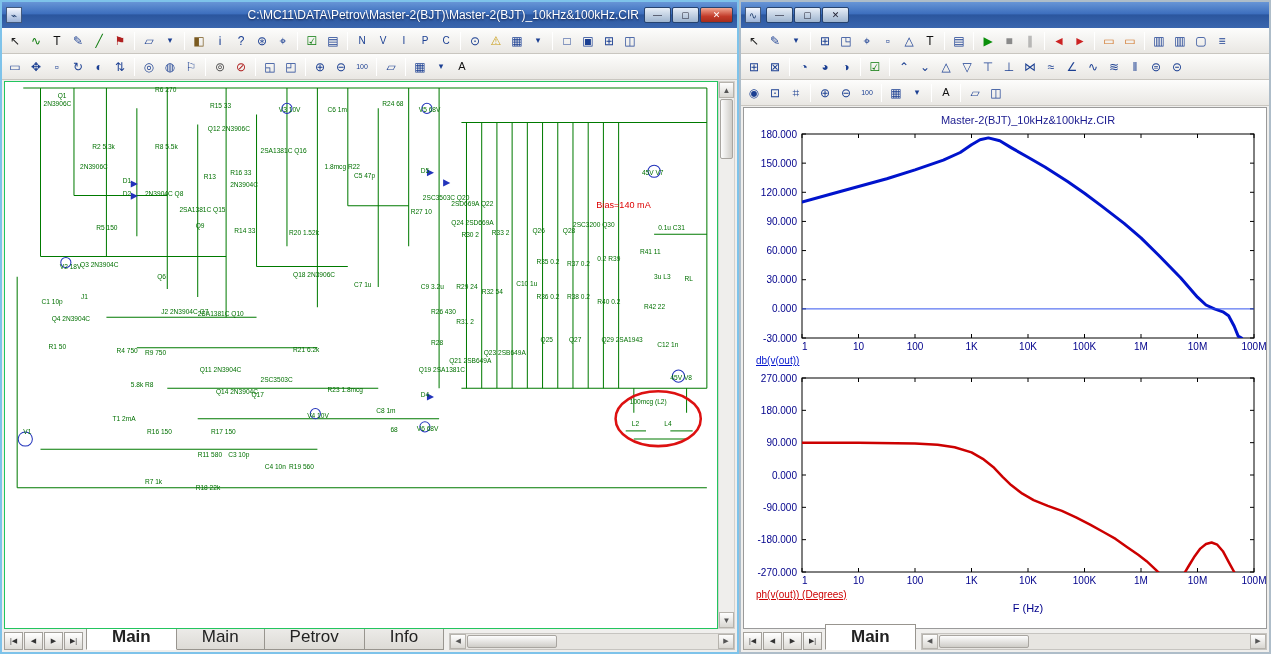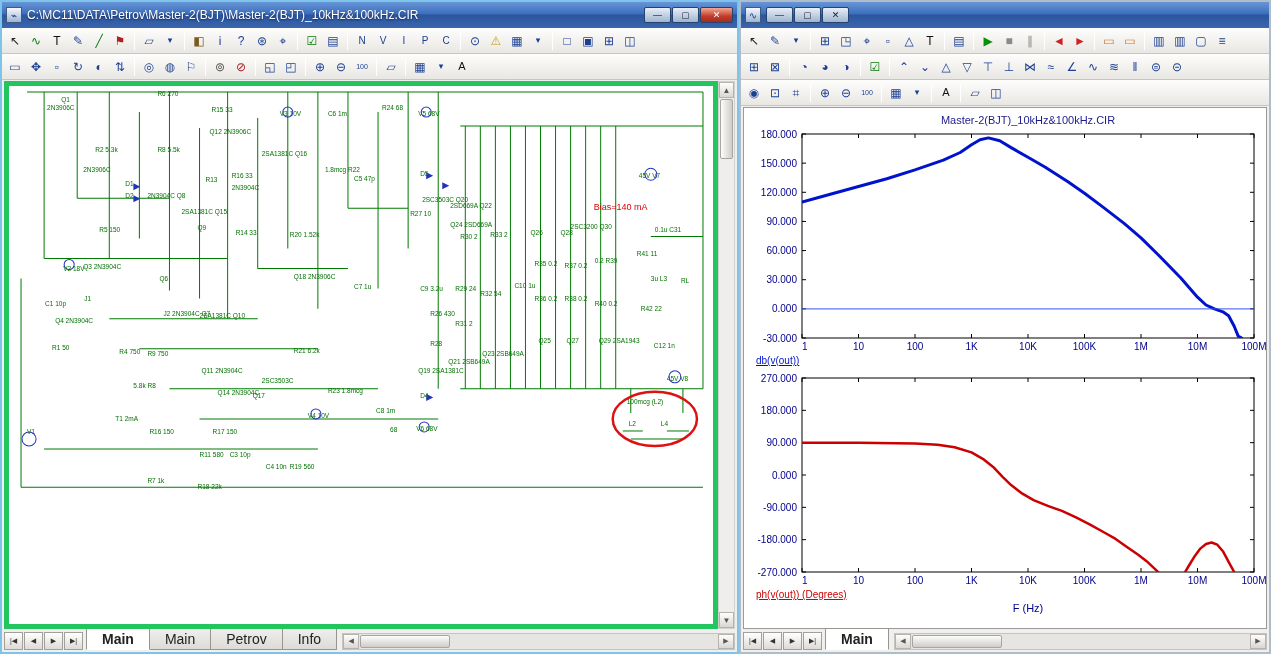--- a/index.html
+++ b/index.html
@@ -4,50 +4,50 @@
 <style>
   * { box-sizing: border-box; }
   body { margin:0; font-family:"Liberation Sans", sans-serif; background:#3a3a3a; }
   .desktop { position:relative; width:1271px; height:654px; overflow:hidden; background:#7a8a9a; }
   .window { position:absolute; top:0; height:654px; display:flex; flex-direction:column; background:#f0efed; }
   #win-left { left:0; width:739px; border:2px solid #7ec3ea; }
   #win-right { left:739px; width:532px; border:2px solid #aebdc9; }
 
   .titlebar { height:26px; flex:0 0 26px; display:flex; align-items:center; gap:5px; padding:0 4px;
     background:linear-gradient(#6795d6 0%, #3d6fbe 45%, #2b569e 50%, #3a66ae 100%); color:#fff; font-size:12px; }
-  .titlebar .title { flex:1; white-space:nowrap; overflow:hidden; text-shadow:0 1px 2px rgba(0,0,30,.6); }
+  .titlebar .title { flex:1; white-space:nowrap; overflow:hidden; text-shadow:0 1px 2px rgba(0,0,30,.6);text-align:right; }
   .appicon { width:16px; height:16px; flex:0 0 16px; background:linear-gradient(#f5f8ff,#9db4d8); border:1px solid #41597e;
     font-size:10px; color:#1c3a68; display:flex; align-items:center; justify-content:center; }
   .winbtns { display:flex; gap:1px; }
   .winbtn { width:27px; height:16px; border:1px solid #26436f; border-radius:2px; display:flex; align-items:center;
     justify-content:center; font-size:9px; color:#223; background:linear-gradient(#e7eef7,#9fb5cf); }
   .winbtn.close { width:33px; background:linear-gradient(#f2a893,#c23b2a 60%,#a52c1c); color:#fff; }
 
   .toolbar { flex:0 0 26px; height:26px; display:flex; align-items:center; gap:1px; padding:1px 3px;
     background:linear-gradient(#fdfdfc,#e9e7e3); border-bottom:1px solid #c9c6c0; overflow:hidden; }
   .tbtn { min-width:20px; height:20px; padding:0 1px; display:flex; align-items:center; justify-content:center;
     font-size:12px; line-height:1; color:#1b3f92; border:1px solid rgba(0,0,0,0); border-radius:2px; cursor:default; }
   .tsep { width:1px; height:18px; background:#c2bfb8; border-right:1px solid #fff; margin:0 3px; flex:0 0 1px; }
 
   .content { flex:1; display:flex; margin:1px 2px; min-height:0; }
-  .schematic { flex:1; position:relative; background:#fff; border:5px solid #22c55e; overflow:hidden; }
+  .schematic { flex:1; position:relative; background:#fff; border:1px solid #22c55e; overflow:hidden; }
   .schematic svg { display:block; width:100%; height:100%; }
   .vscroll { flex:0 0 17px; background:#efeeec; border:1px solid #d4d2ce; display:flex; flex-direction:column; }
   .sbtn { height:16px; flex:0 0 16px; background:linear-gradient(#fefefe,#d9d7d2); border:1px solid #b6b3ad;
     font-size:8px; color:#555; display:flex; align-items:center; justify-content:center; }
   .vthumb { height:60px; margin:1px; background:linear-gradient(90deg,#fdfdfd,#cfcdc8); border:1px solid #a8a5a0; border-radius:2px; }
   .vtrack { flex:1; }
 
   .plot-panel { flex:1; background:#fff; border:1px solid #9a9a9a; margin:1px 2px; padding:2px 2px; overflow:hidden; }
 
   .bottombar { flex:0 0 22px; height:22px; display:flex; align-items:center; padding:1px 2px; gap:1px; background:#f0efed; }
   .navbtn { width:19px; height:18px; flex:0 0 19px; border:1px solid #a3a09a; background:linear-gradient(#ffffff,#dddbd6);
     font-size:7px; color:#333; display:flex; align-items:center; justify-content:center; }
   .tabs { display:flex; align-items:flex-end; height:18px; margin-left:2px; }
-  .tab { padding:2px 15px 2px; font-size:14px; color:#222; background:linear-gradient(#efeeec,#dddbd6);
+  .tab { padding:2px 25px 2px; font-size:17px; color:#222; background:linear-gradient(#efeeec,#dddbd6);
     border:1px solid #98958f; border-left:none; }
   .tab:first-child { border-left:1px solid #98958f; }
   .tab.active { background:#fff; font-weight:bold; border-bottom-color:#fff; }
   .hscroll { flex:1; height:17px; margin-left:4px; background:#e7e5e1; border:1px solid #c6c4c0; display:flex; align-items:center; }
   .hthumb { width:90px; height:13px; margin:0 1px; background:linear-gradient(#fdfdfd,#cfcdc8); border:1px solid #a8a5a0; border-radius:2px; }
   .hbtn { width:16px; height:15px; flex:0 0 16px; background:linear-gradient(#fefefe,#d9d7d2); border:1px solid #b6b3ad;
     font-size:7px; color:#555; display:flex; align-items:center; justify-content:center; }
   .htrack { flex:1; }
 </style>
 </head>

